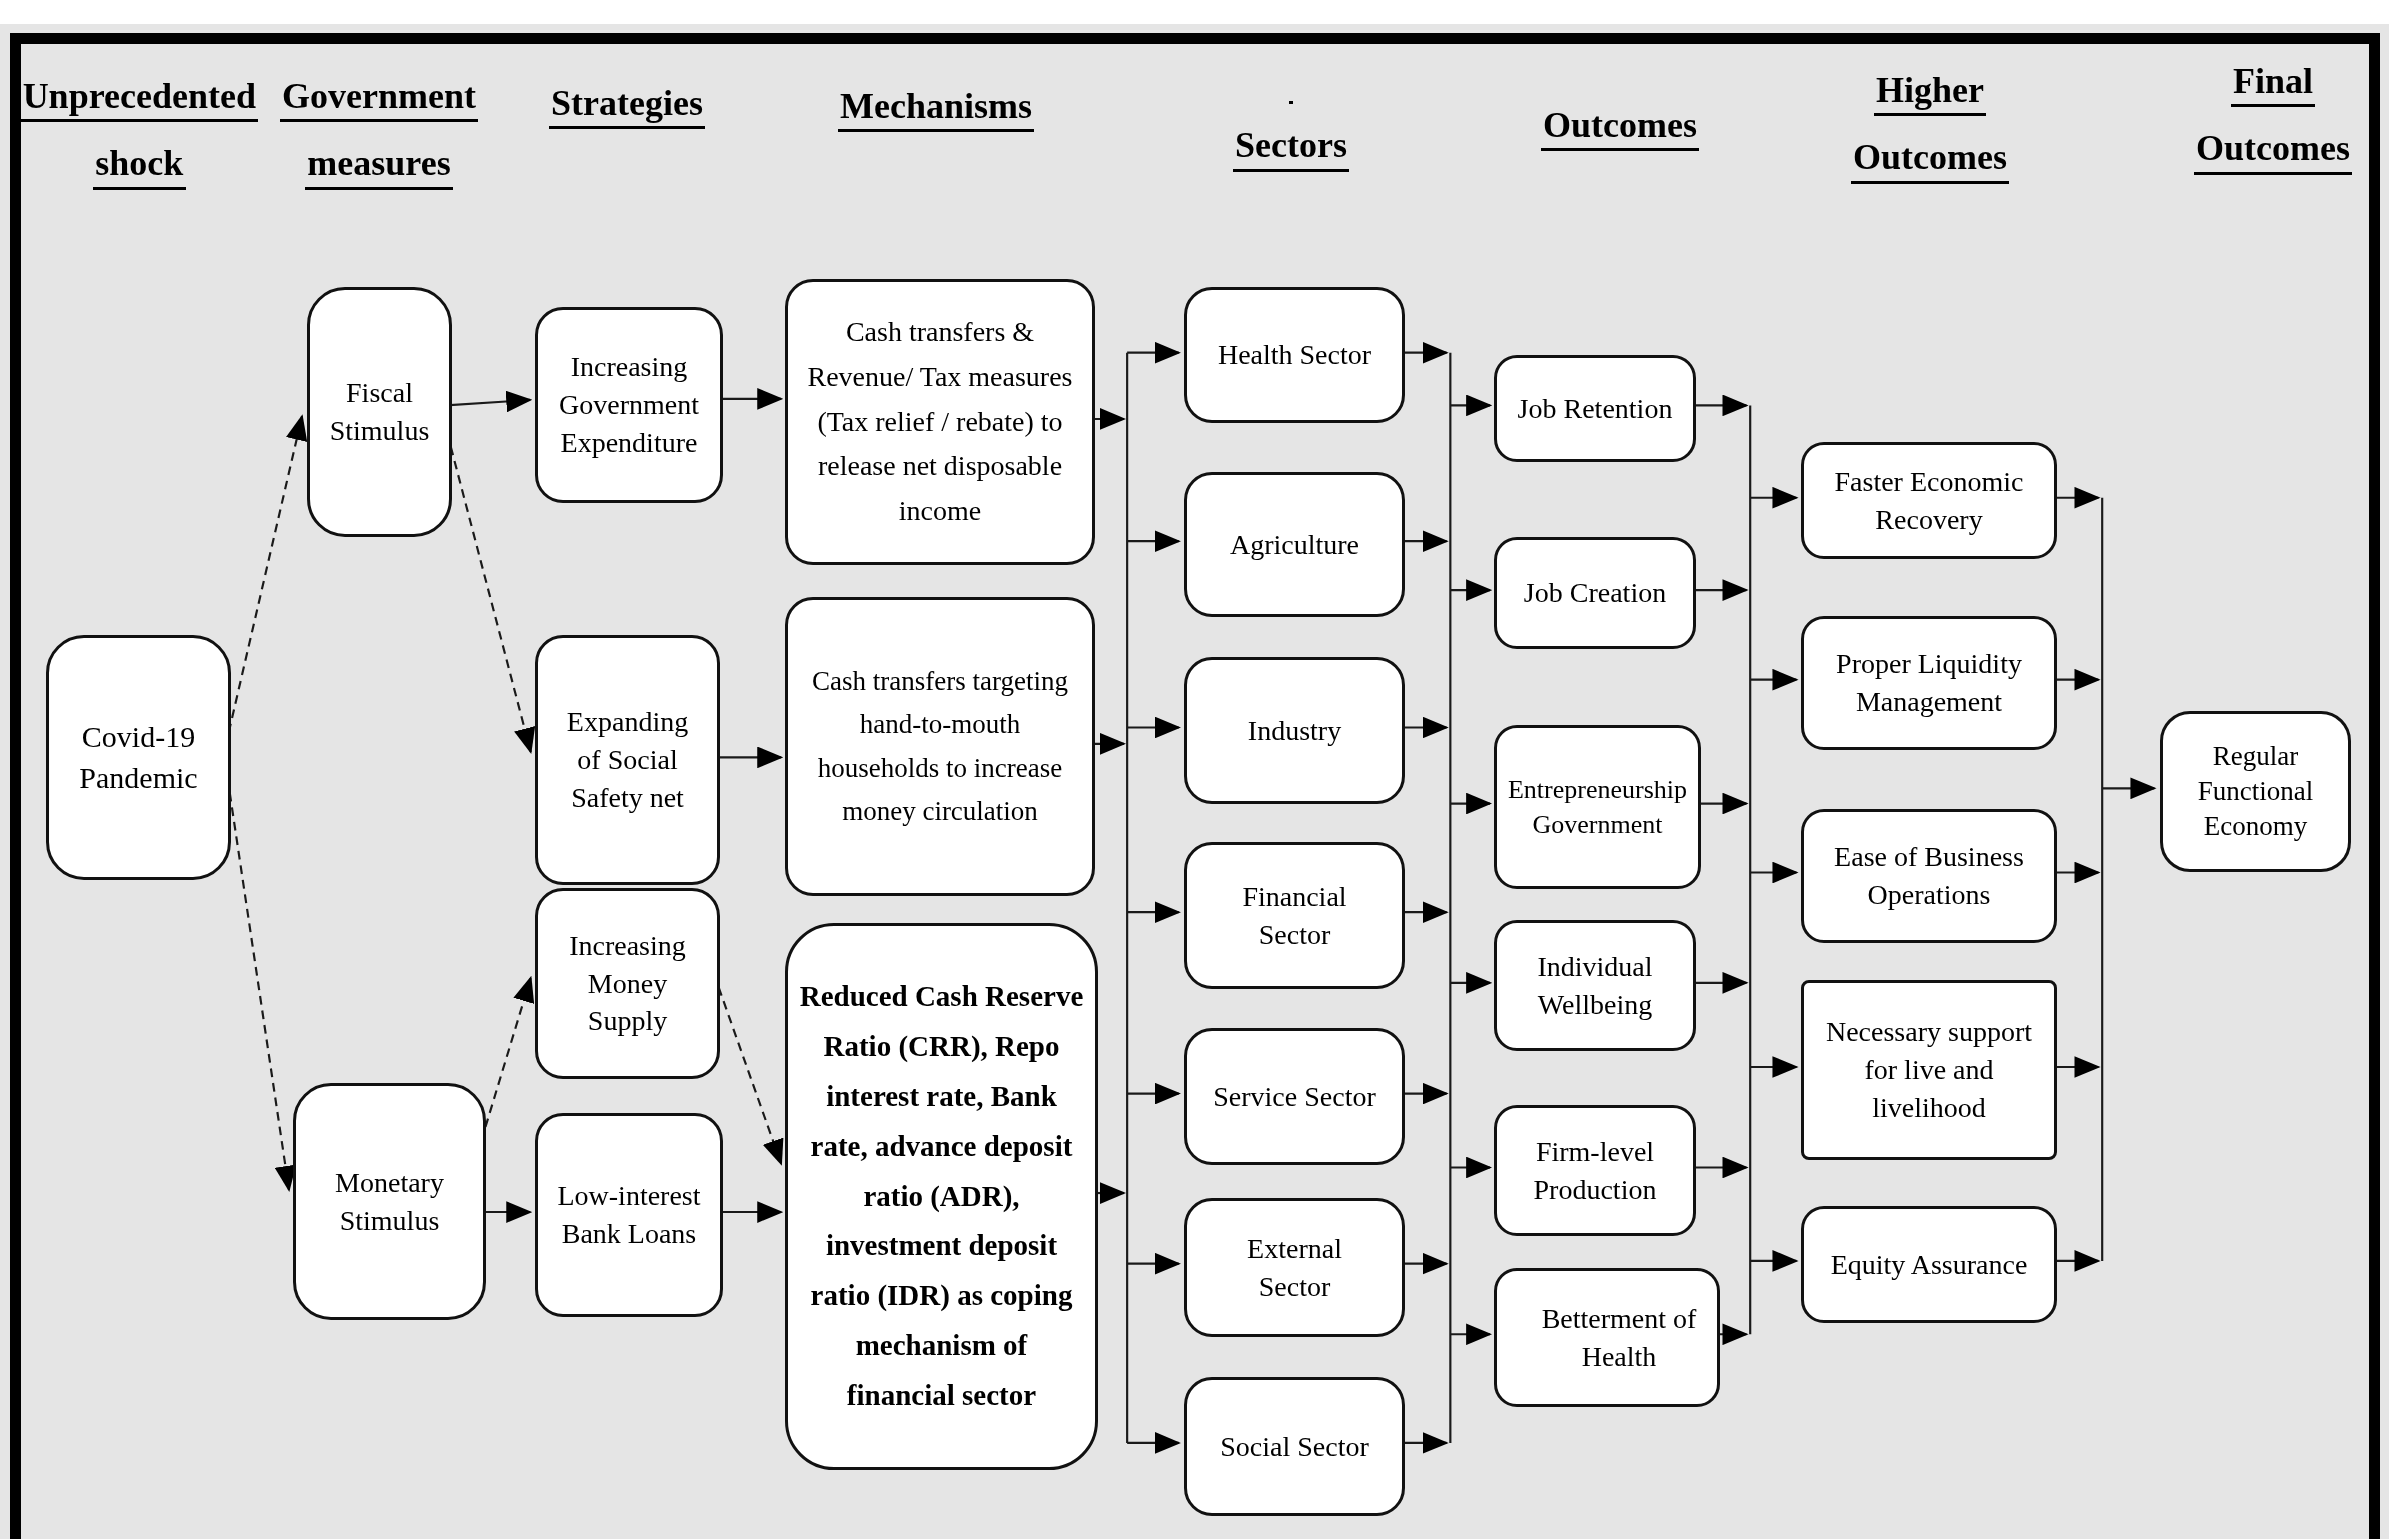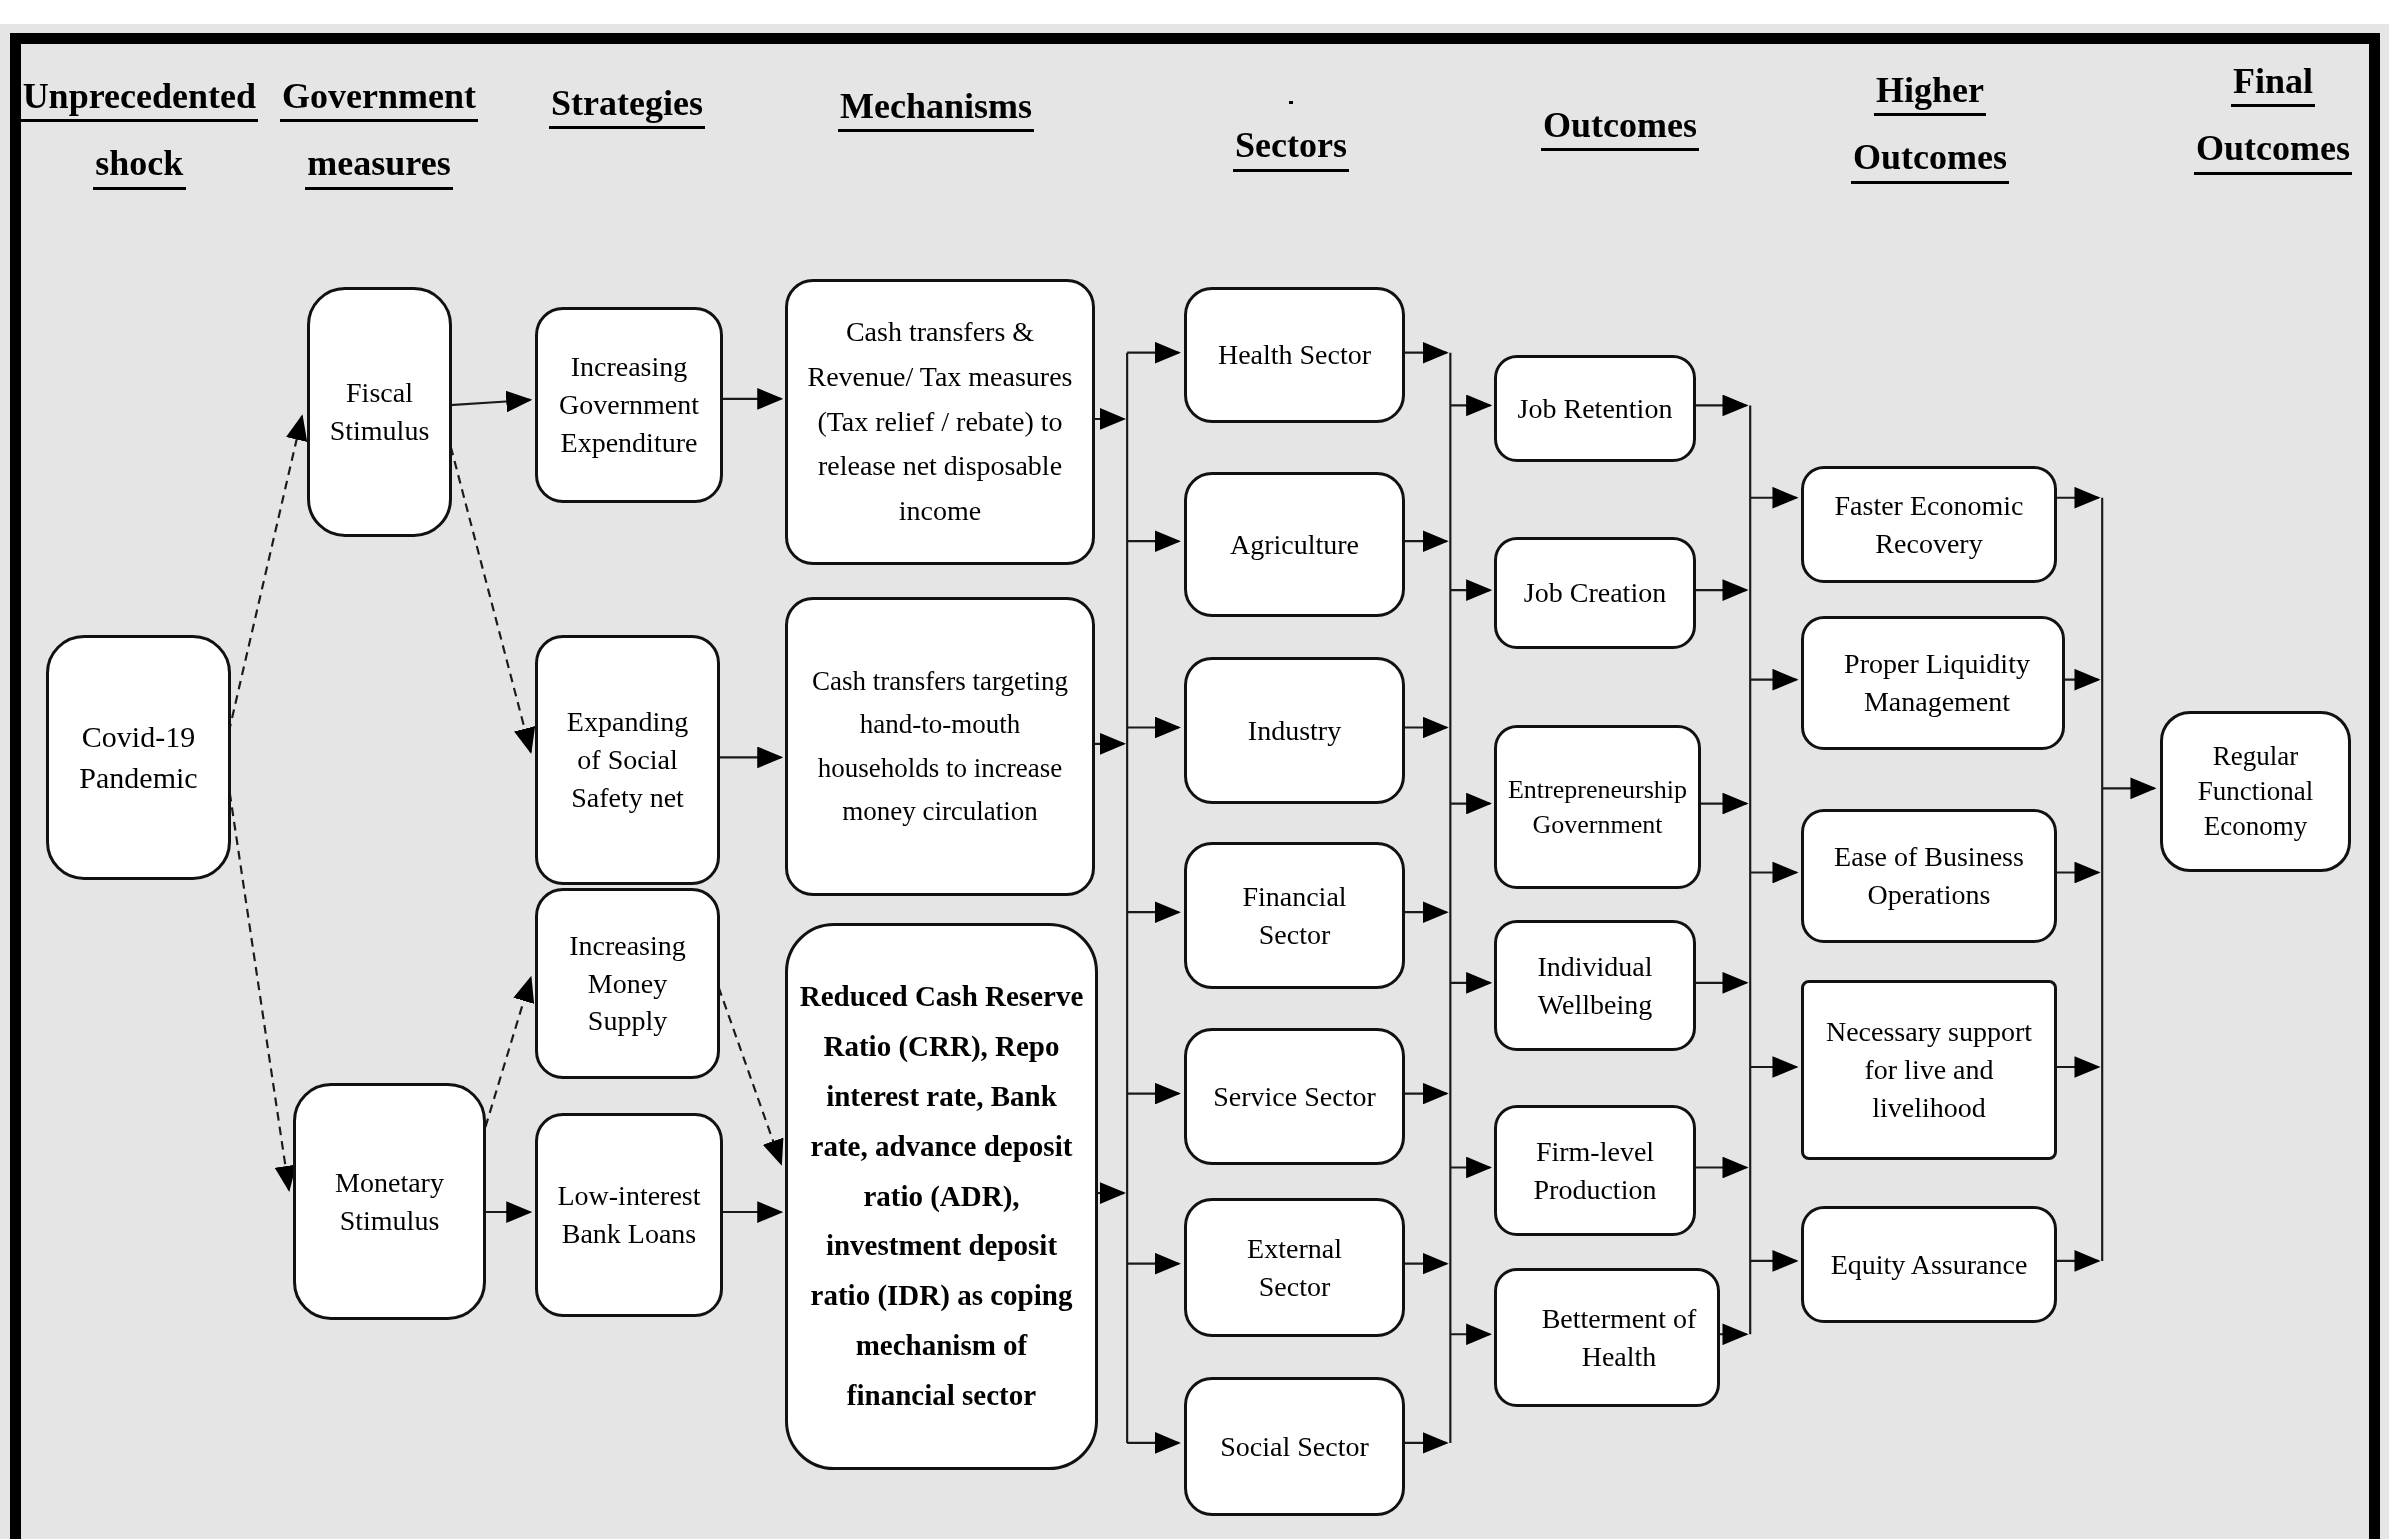--- a/index.html
+++ b/index.html
@@ -266,25 +266,25 @@
   </div>
   <div class="node" style="left:1494px;top:1081px;width:196px;height:125px;border-radius:23px;">
     <span>Firm-level
 Production</span>
   </div>
   <div class="node" style="left:1494px;top:1244px;width:196px;height:133px;border-radius:23px;padding-left:24px;">
     <span>Betterment of
 Health</span>
   </div>
 
-  <div class="node" style="left:1801px;top:442px;width:250px;height:111px;border-radius:23px;text-align:center;">
+  <div class="node" style="left:1801px;top:418px;width:250px;height:111px;border-radius:23px;text-align:center;">
     <span>Faster Economic
 Recovery</span>
   </div>
-  <div class="node" style="left:1801px;top:592px;width:250px;height:128px;border-radius:23px;padding-left:8px;">
+  <div class="node" style="left:1801px;top:592px;width:250px;height:128px;border-radius:23px;">
     <span>Proper Liquidity
 Management</span>
   </div>
   <div class="node" style="left:1801px;top:785px;width:250px;height:128px;border-radius:23px;">
     <span>Ease of Business
 Operations</span>
   </div>
   <div class="node" style="left:1801px;top:956px;width:250px;height:174px;border-radius:8px;">
     <span>Necessary support
 for live and

